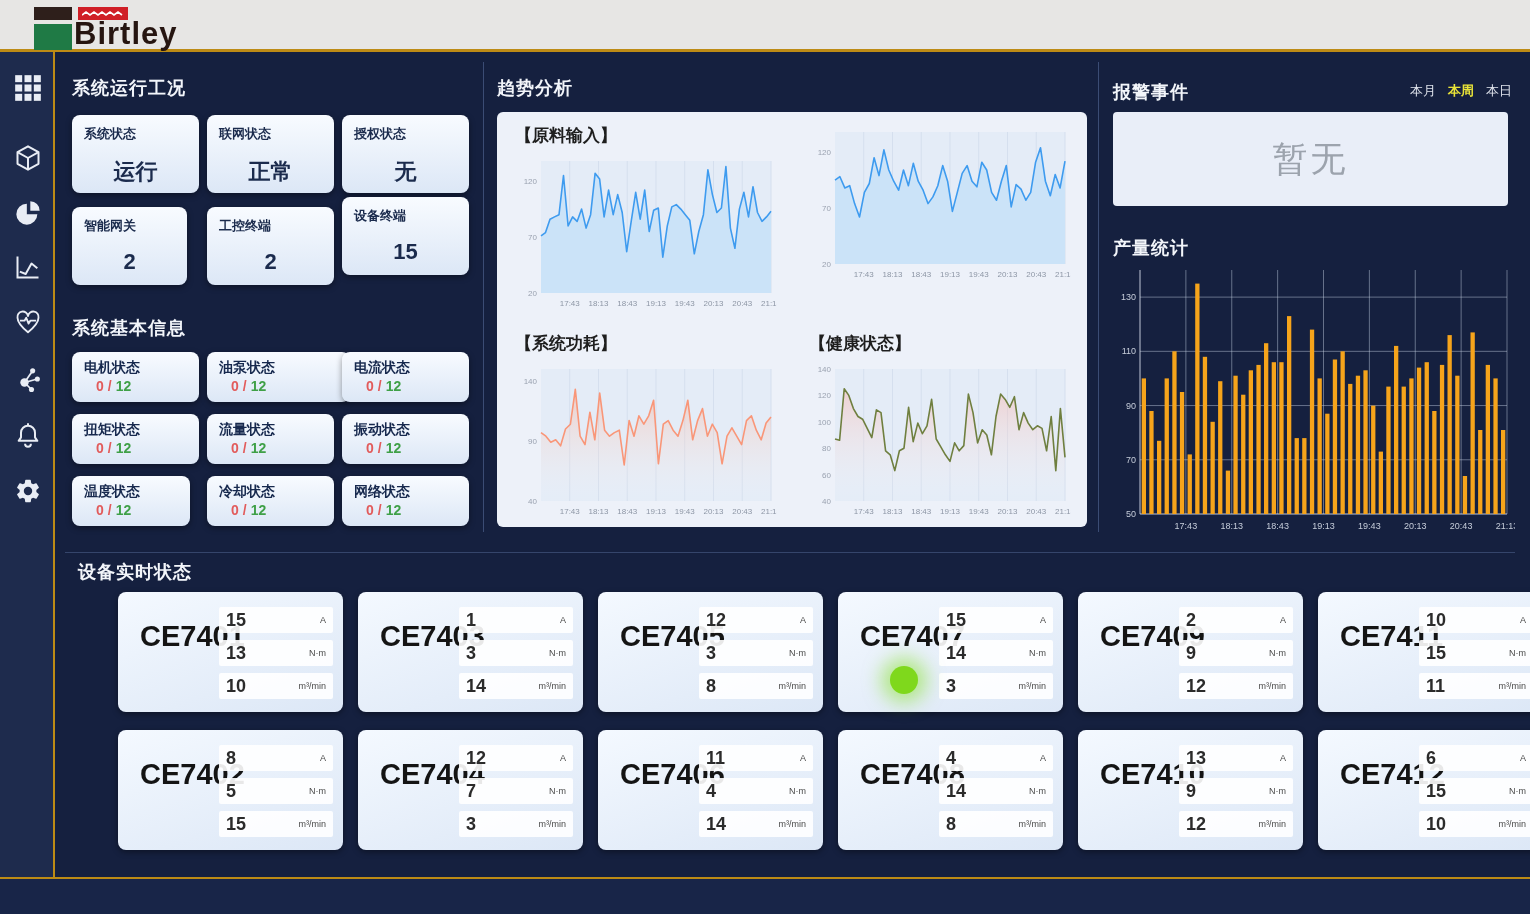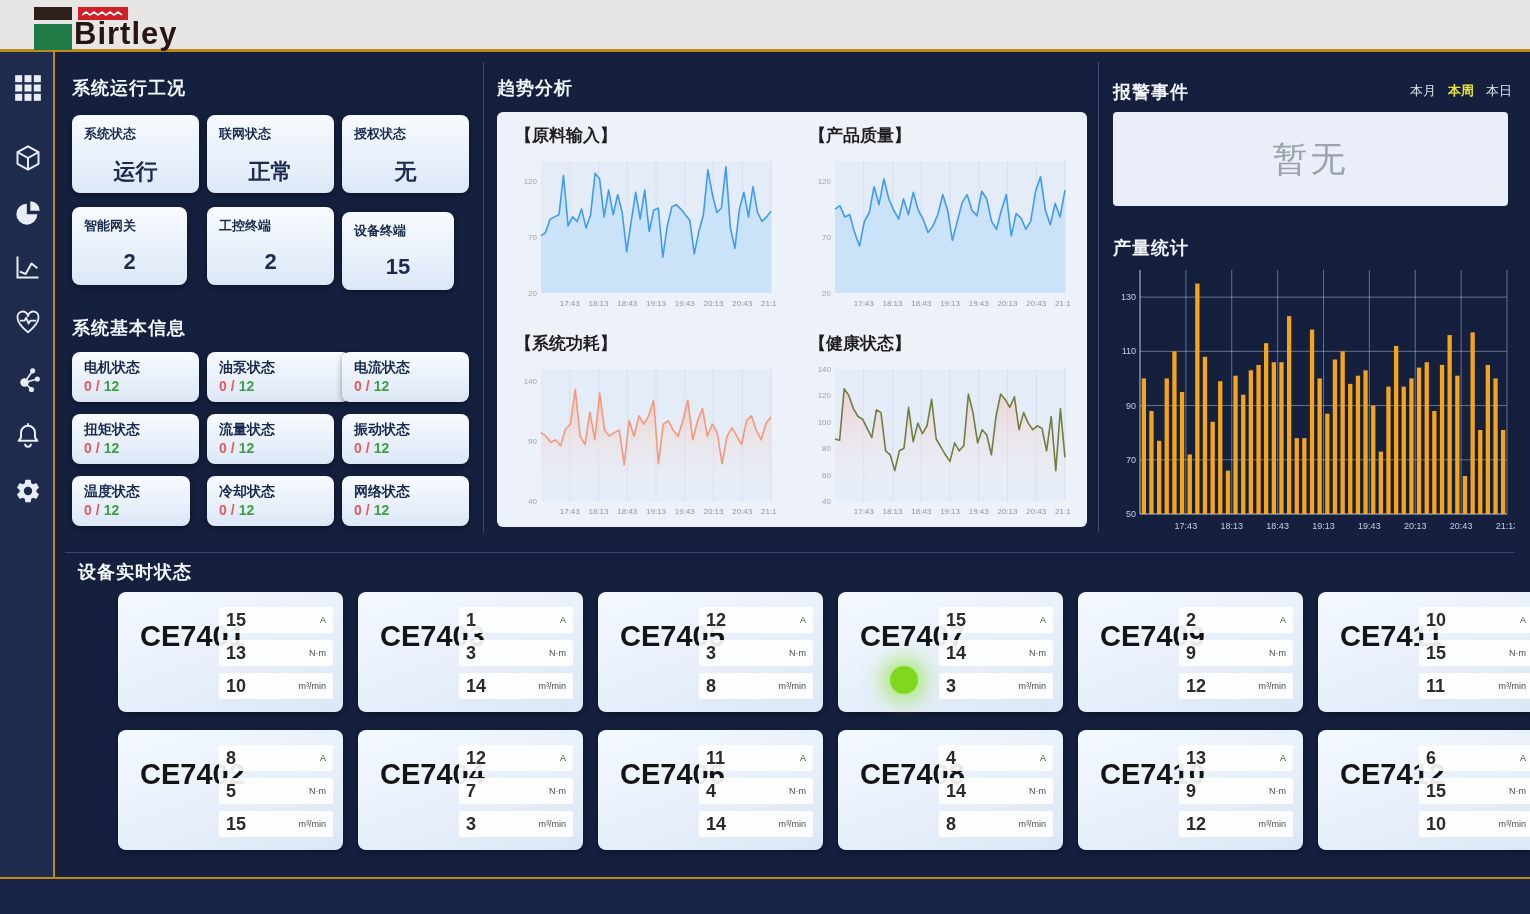--- a/index.html
+++ b/index.html
@@ -26,21 +26,21 @@
   .footer { position:absolute; left:0; top:879px; width:1530px; height:35px; background:#182548; }
 
   
   .panel-title { position:absolute; font-size:18px; font-weight:bold; color:#F2F5FA; letter-spacing:1px; }
 
   
   .lcard { position:absolute; border-radius:8px; background:linear-gradient(180deg,#F8FBFF 0%,#DCE7F6 100%); box-shadow:0 2px 6px rgba(0,0,0,0.4); }
   .ops-label { padding:10px 18px 0 12px; font-size:13px; font-weight:600; color:#1B2B4D; }
   .ops-value { text-align:center; margin-top:14px; font-size:22px; font-weight:bold; color:#1B2B4D; }
   .info-label { padding:7px 0 0 12px; font-size:14px; font-weight:bold; color:#17294E; }
-  .info-counts { padding:1px 0 0 12px; font-size:14px; font-weight:bold; }
+  .info-counts { padding:1px 0 0 24px; font-size:14px; font-weight:bold; }
   .alarm-num { color:#E25B5B; } .slash { color:#E25B5B; margin:0 4px; } .total-num { color:#3FA047; }
 
   
   .vdiv { position:absolute; width:1px; background:#3B4C74; }
 
   
   .trend-card { position:absolute; left:497px; top:112px; width:590px; height:415px; background:#EDF1F9; border-radius:6px; }
   .trend-block { position:absolute; width:272px; }
   .trend-title { font-size:17px; font-weight:600; color:#1E1E1E; margin-bottom:6px; }
 
@@ -164,21 +164,21 @@
   <div class="ops-value">无</div>
 </div>
 <div class="lcard" style="left:72px; top:207px; width:115px; height:78px">
   <div class="ops-label">智能网关</div>
   <div class="ops-value">2</div>
 </div>
 <div class="lcard" style="left:207px; top:207px; width:127px; height:78px">
   <div class="ops-label">工控终端</div>
   <div class="ops-value">2</div>
 </div>
-<div class="lcard" style="left:342px; top:212px; width:112px; height:78px">
+<div class="lcard" style="left:342px; top:197px; width:127px; height:78px">
   <div class="ops-label">设备终端</div>
   <div class="ops-value">15</div>
 </div>
 
 <div class="panel-title" style="left:72px; top:316px">系统基本信息</div>
 
 <div class="lcard" style="left:72px; top:352px; width:127px; height:50px">
   <div class="info-label">电机状态</div>
   <div class="info-counts"><span class="alarm-num">0</span><span class="slash">/</span><span class="total-num">12</span></div>
 </div>
@@ -240,21 +240,20 @@
         <line x1="256" y1="8" x2="256" y2="140" stroke="#D5DFEE" stroke-width="1"></line>
         <text x="256" y="153" text-anchor="middle" font-size="8" fill="#8D96A5">21:13</text>
         <text x="22" y="31.13559322033899" text-anchor="end" font-size="8" fill="#9AA2B0">120</text>
         <text x="22" y="87.0677966101695" text-anchor="end" font-size="8" fill="#9AA2B0">70</text>
         <text x="22" y="143" text-anchor="end" font-size="8" fill="#9AA2B0">20</text>
         <path d="M26.0 82.9 L30.5 79.6 L35.0 66.2 L39.5 63.9 L44.0 61.7 L48.5 22.5 L53.1 72.9 L57.6 63.9 L62.1 68.4 L66.6 56.1 L71.1 75.1 L75.6 61.7 L80.1 20.3 L84.6 25.9 L89.1 63.9 L93.6 37.1 L98.2 61.7 L102.7 41.6 L107.2 59.5 L111.7 98.6 L116.2 68.4 L120.7 39.3 L125.2 66.2 L129.7 37.1 L134.2 78.5 L138.7 57.2 L143.3 55.0 L147.8 104.2 L152.3 72.9 L156.8 53.9 L161.3 51.6 L165.8 56.1 L170.3 61.7 L174.8 67.3 L179.3 100.8 L183.8 78.5 L188.4 61.7 L192.9 16.9 L197.4 41.6 L201.9 59.5 L206.4 55.0 L210.9 13.6 L215.4 75.1 L219.9 95.3 L224.4 56.1 L228.9 39.3 L233.5 63.9 L238.0 33.7 L242.5 59.5 L247.0 68.4 L251.5 63.9 L256.0 58.3 L256 140 L26 140 Z" fill="#CBE3F8"></path>
         <polyline points="26.0,82.9 30.5,79.6 35.0,66.2 39.5,63.9 44.0,61.7 48.5,22.5 53.1,72.9 57.6,63.9 62.1,68.4 66.6,56.1 71.1,75.1 75.6,61.7 80.1,20.3 84.6,25.9 89.1,63.9 93.6,37.1 98.2,61.7 102.7,41.6 107.2,59.5 111.7,98.6 116.2,68.4 120.7,39.3 125.2,66.2 129.7,37.1 134.2,78.5 138.7,57.2 143.3,55.0 147.8,104.2 152.3,72.9 156.8,53.9 161.3,51.6 165.8,56.1 170.3,61.7 174.8,67.3 179.3,100.8 183.8,78.5 188.4,61.7 192.9,16.9 197.4,41.6 201.9,59.5 206.4,55.0 210.9,13.6 215.4,75.1 219.9,95.3 224.4,56.1 228.9,39.3 233.5,63.9 238.0,33.7 242.5,59.5 247.0,68.4 251.5,63.9 256.0,58.3" fill="none" stroke="#3E9BEF" stroke-width="1.6" stroke-linejoin="round"></polyline>
       </svg>
   </div>
   <div class="trend-block" style="left:312px; top:12px">
-    <div class="trend-title">【产品质量】</div>
     <svg width="262" height="158">
         <rect x="26" y="8" width="230" height="132" fill="#E4ECF7"></rect>
         <line x1="54.75" y1="8" x2="54.75" y2="140" stroke="#D5DFEE" stroke-width="1"></line>
         <text x="54.75" y="153" text-anchor="middle" font-size="8" fill="#8D96A5">17:43</text>
         <line x1="83.5" y1="8" x2="83.5" y2="140" stroke="#D5DFEE" stroke-width="1"></line>
         <text x="83.5" y="153" text-anchor="middle" font-size="8" fill="#8D96A5">18:13</text>
         <line x1="112.25" y1="8" x2="112.25" y2="140" stroke="#D5DFEE" stroke-width="1"></line>
         <text x="112.25" y="153" text-anchor="middle" font-size="8" fill="#8D96A5">18:43</text>
         <line x1="141" y1="8" x2="141" y2="140" stroke="#D5DFEE" stroke-width="1"></line>
         <text x="141" y="153" text-anchor="middle" font-size="8" fill="#8D96A5">19:13</text>

